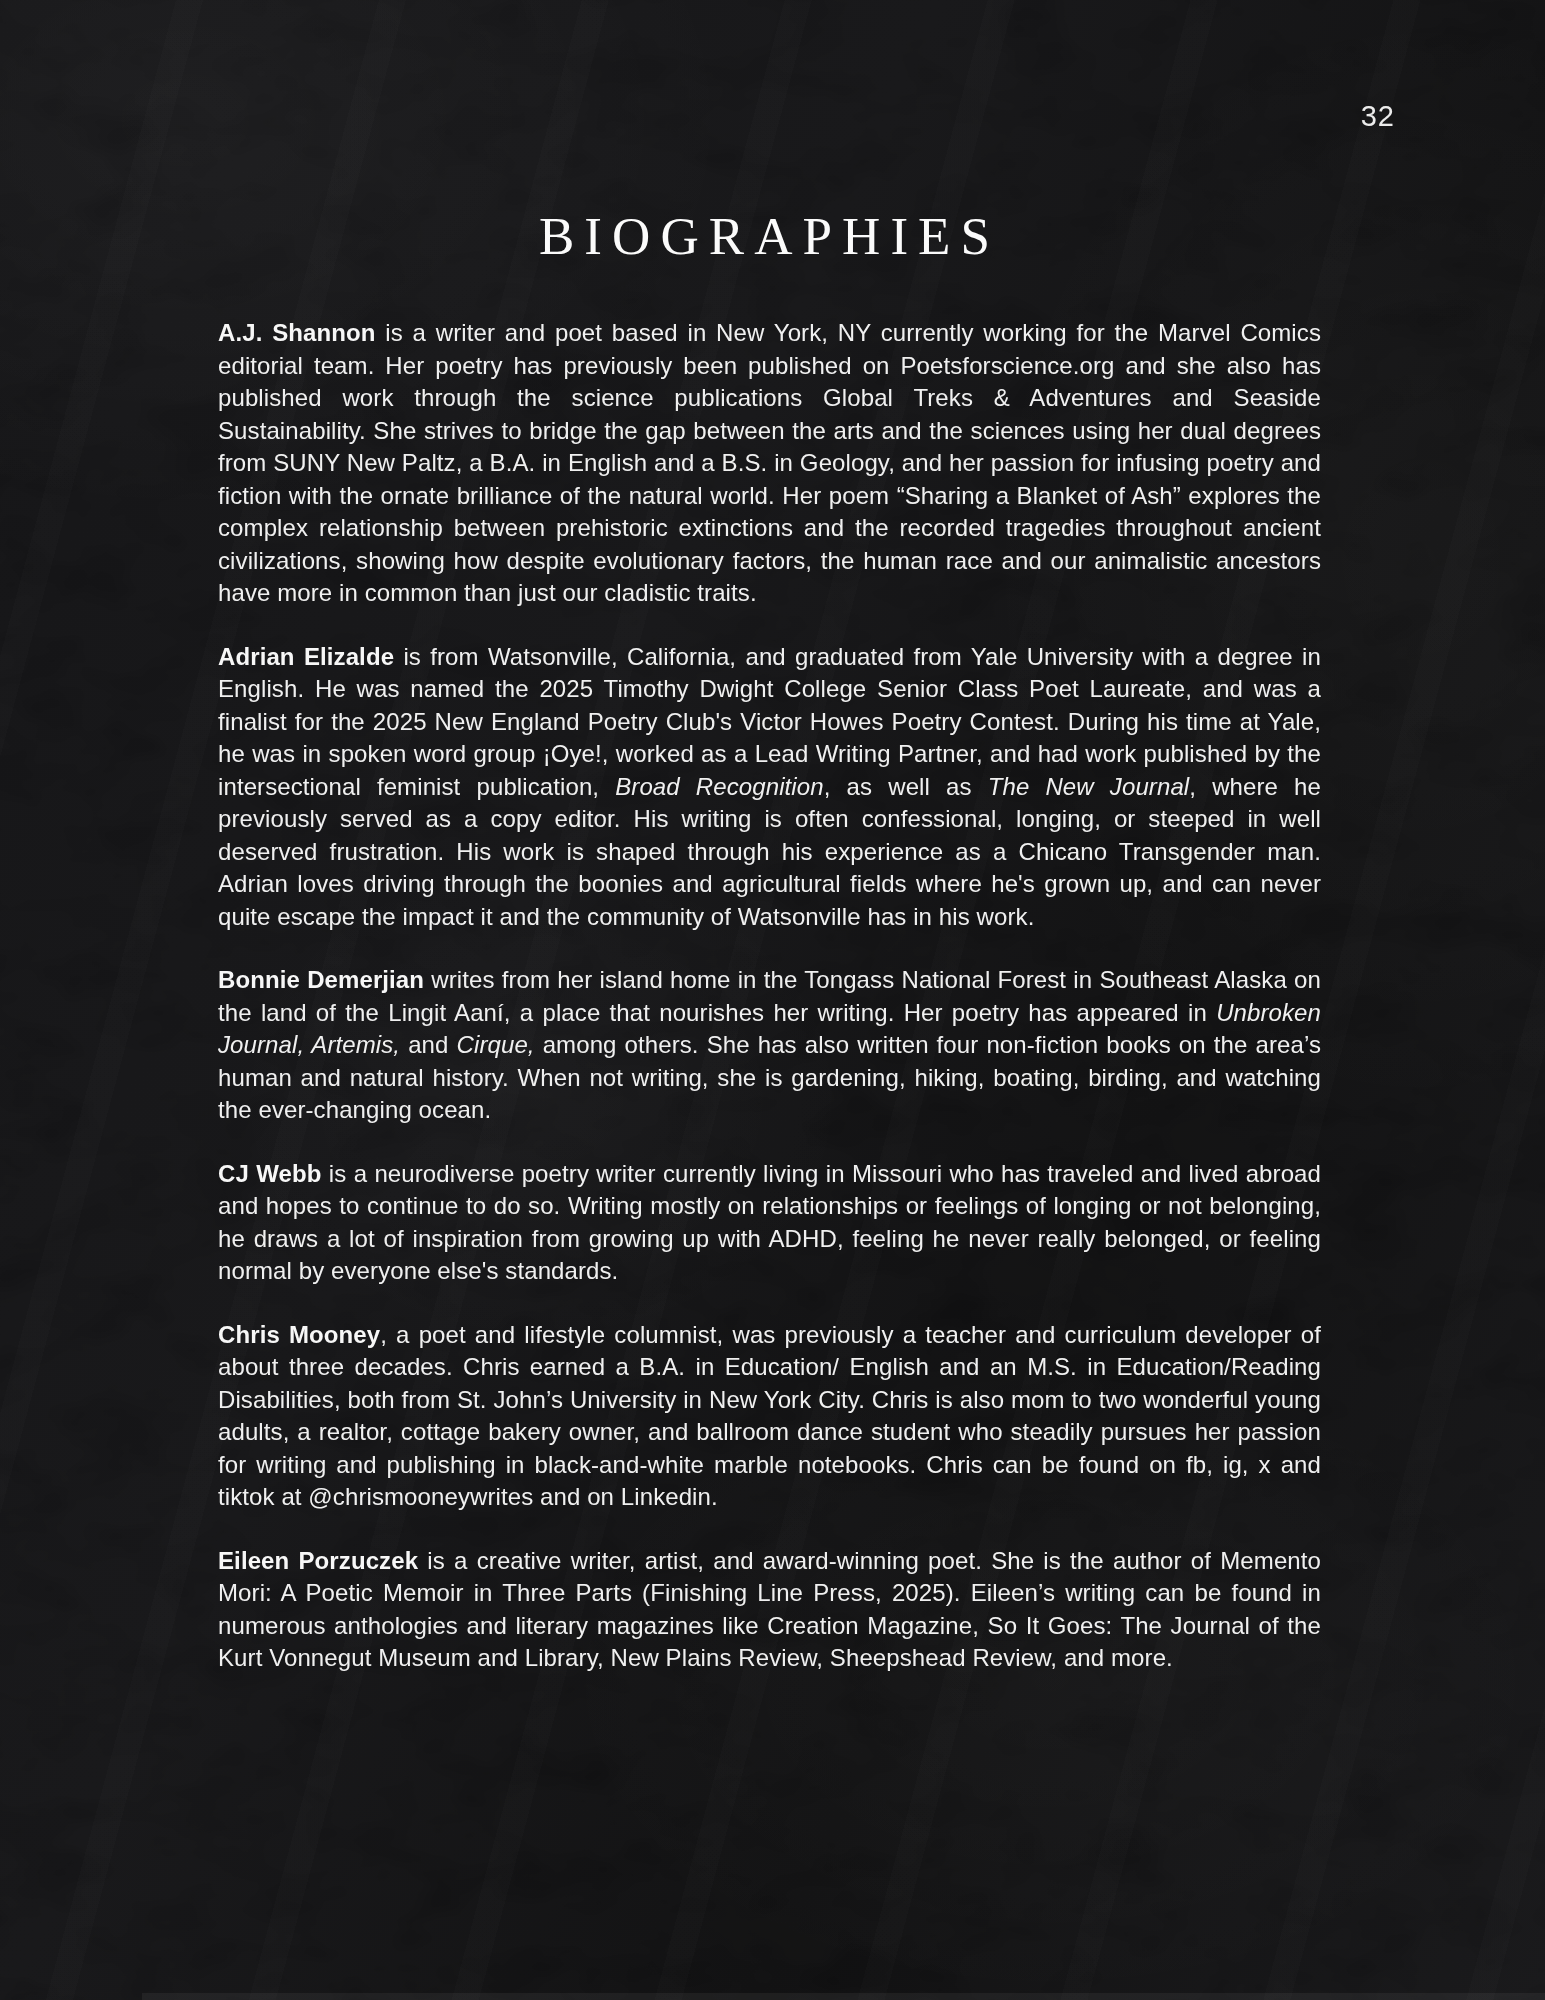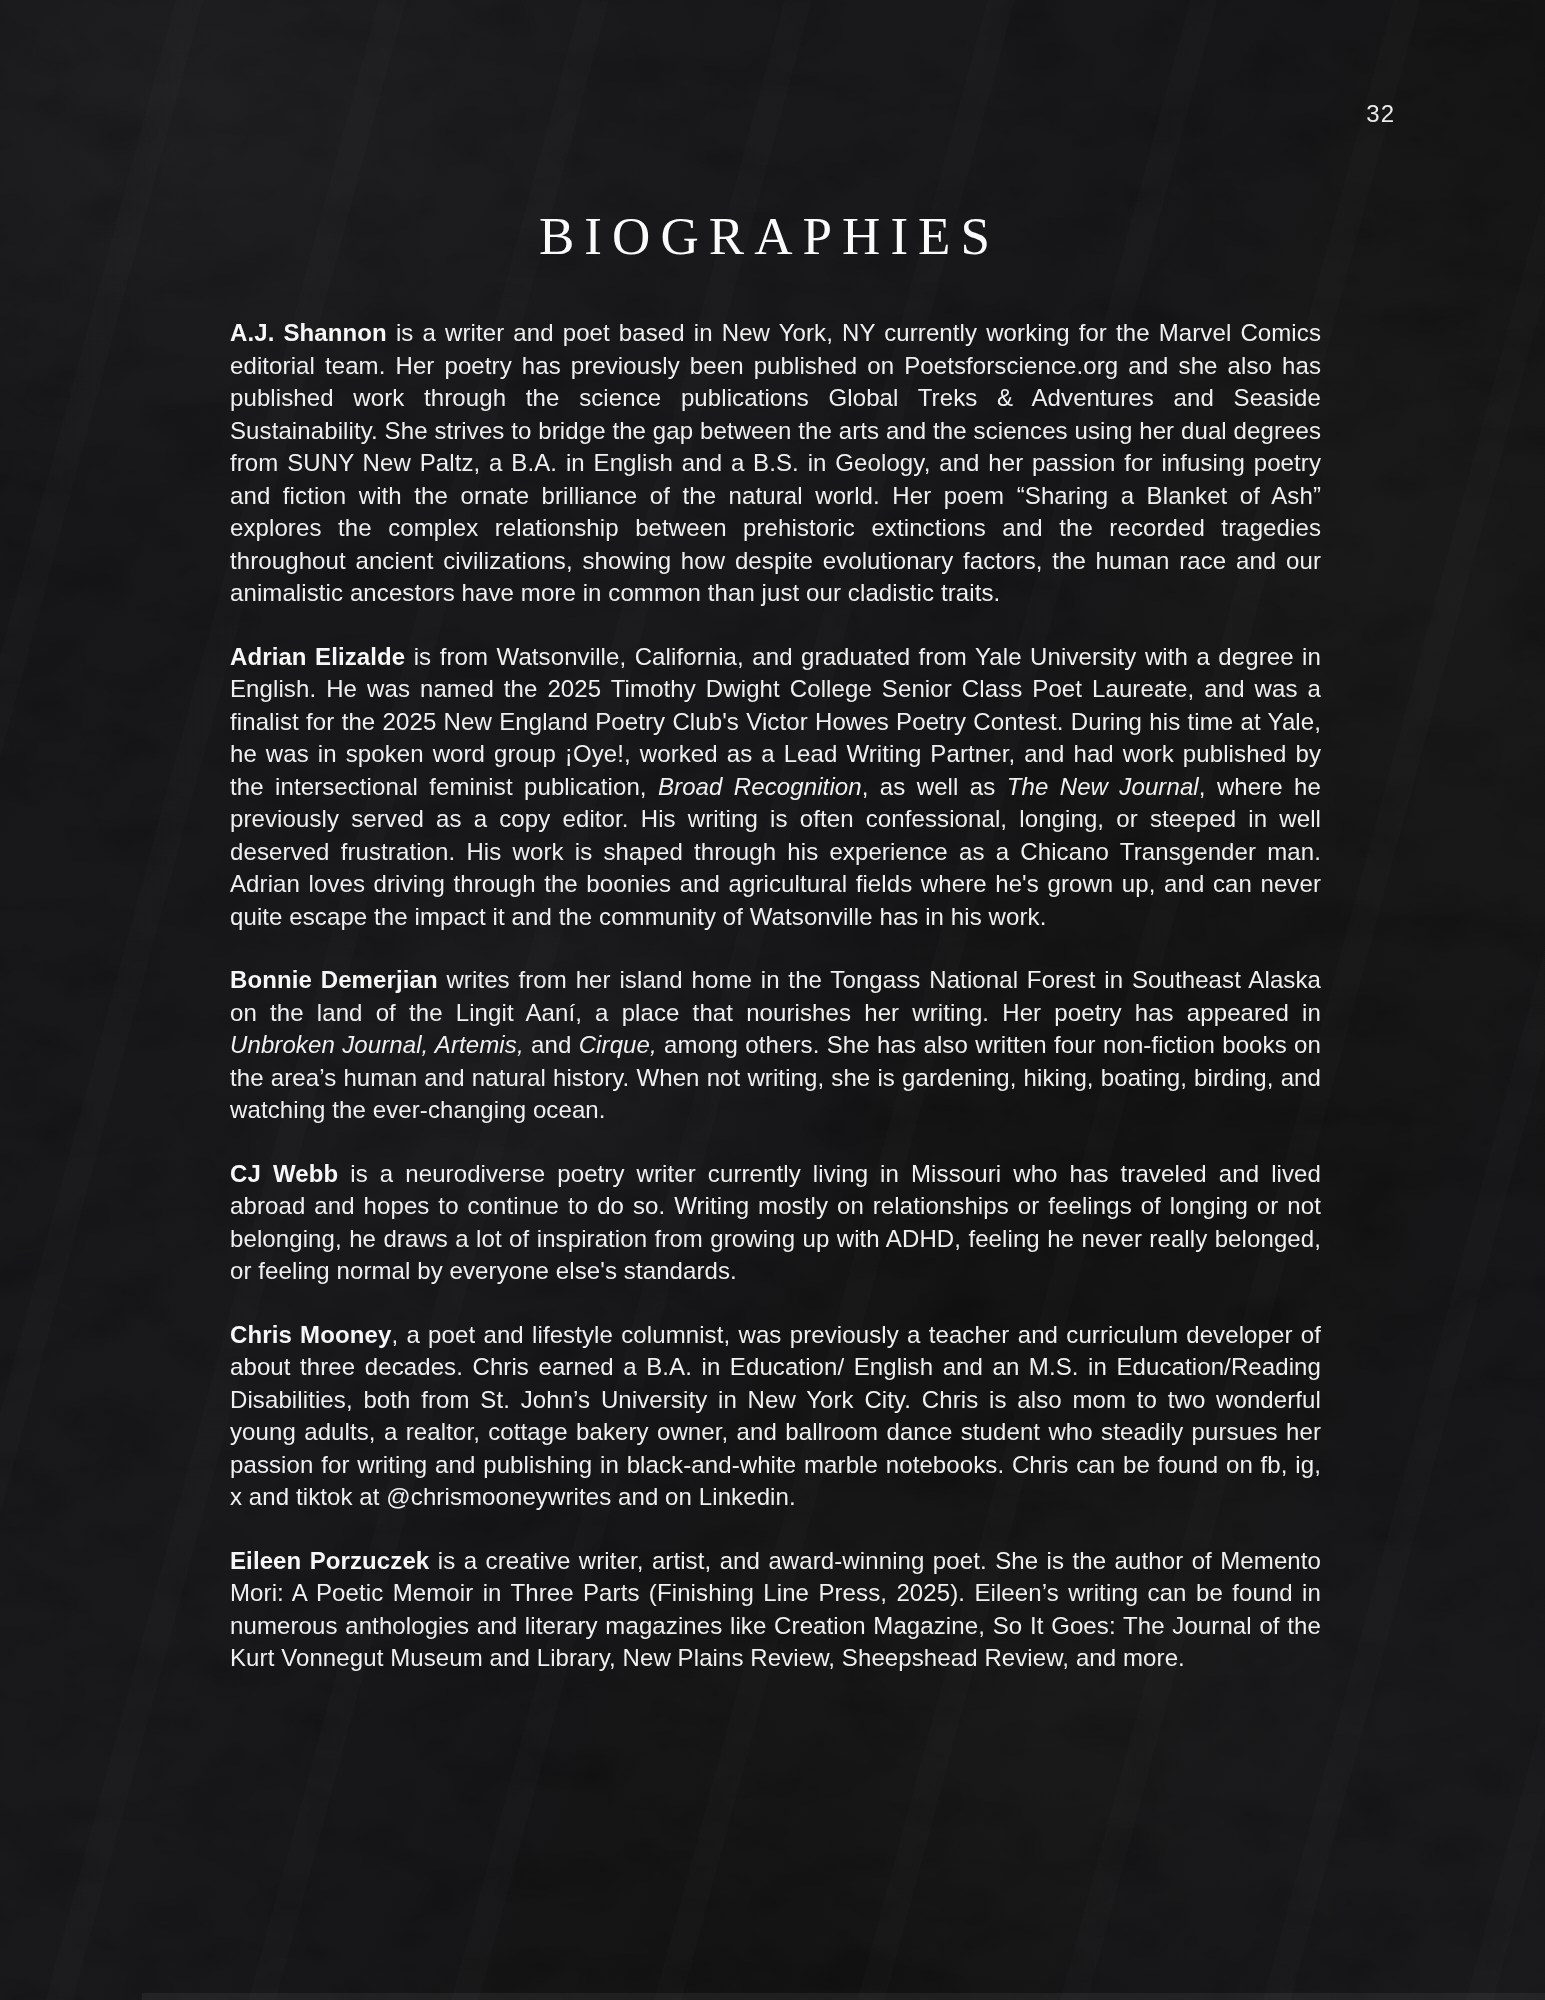--- a/index.html
+++ b/index.html
@@ -27,21 +27,21 @@
     inset: 0;
     width: 100%;
     height: 100%;
     opacity: 0.10;
     pointer-events: none;
   }
   .page-number {
     position: absolute;
     top: 100px;
     right: 150px;
-    font-size: 24px;
+    font-size: 29px;
     color: #ececec;
     letter-spacing: 1px;
   }
   .content {
     position: absolute;
     left: 218px;
     top: 0;
     width: 1103px;
   }
   .title {
@@ -49,21 +49,20 @@
     text-align: center;
     font-family: "Liberation Serif", serif;
     font-weight: 400;
     font-size: 53px;
     line-height: 66px;
     letter-spacing: 0.19em;
     color: #fbfbfb;
   }
   .bios {
     margin-top: 48px;
-    margin-left: 12px;
   }
   .bio {
     margin: 0 0 31px 0;
     font-size: 24px;
     line-height: 32.5px;
     letter-spacing: 0.1px;
     text-align: justify;
     color: #f0f0f0;
   }
   .bio strong { font-weight: 700; color: #f7f7f7; }

